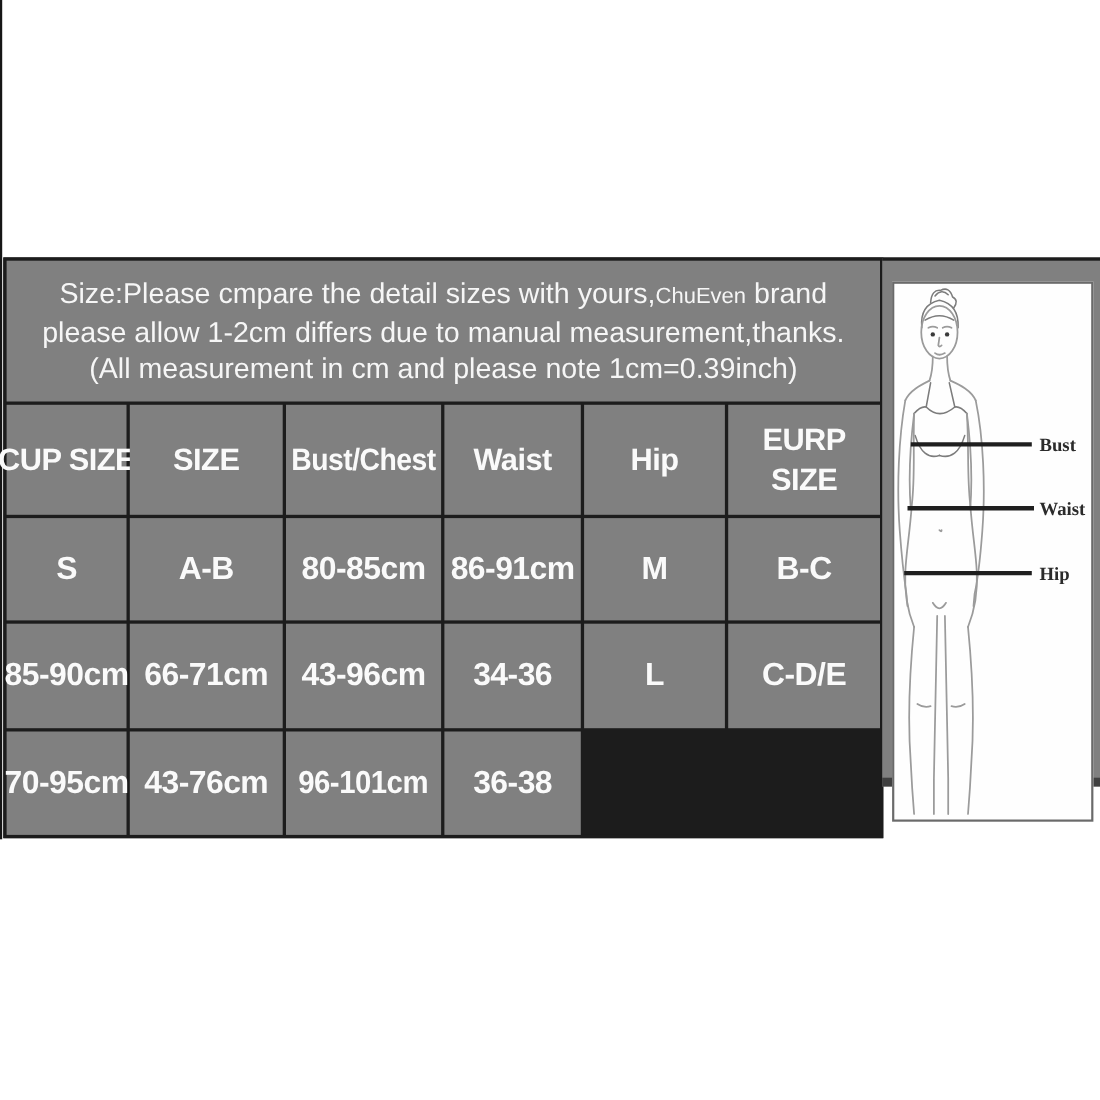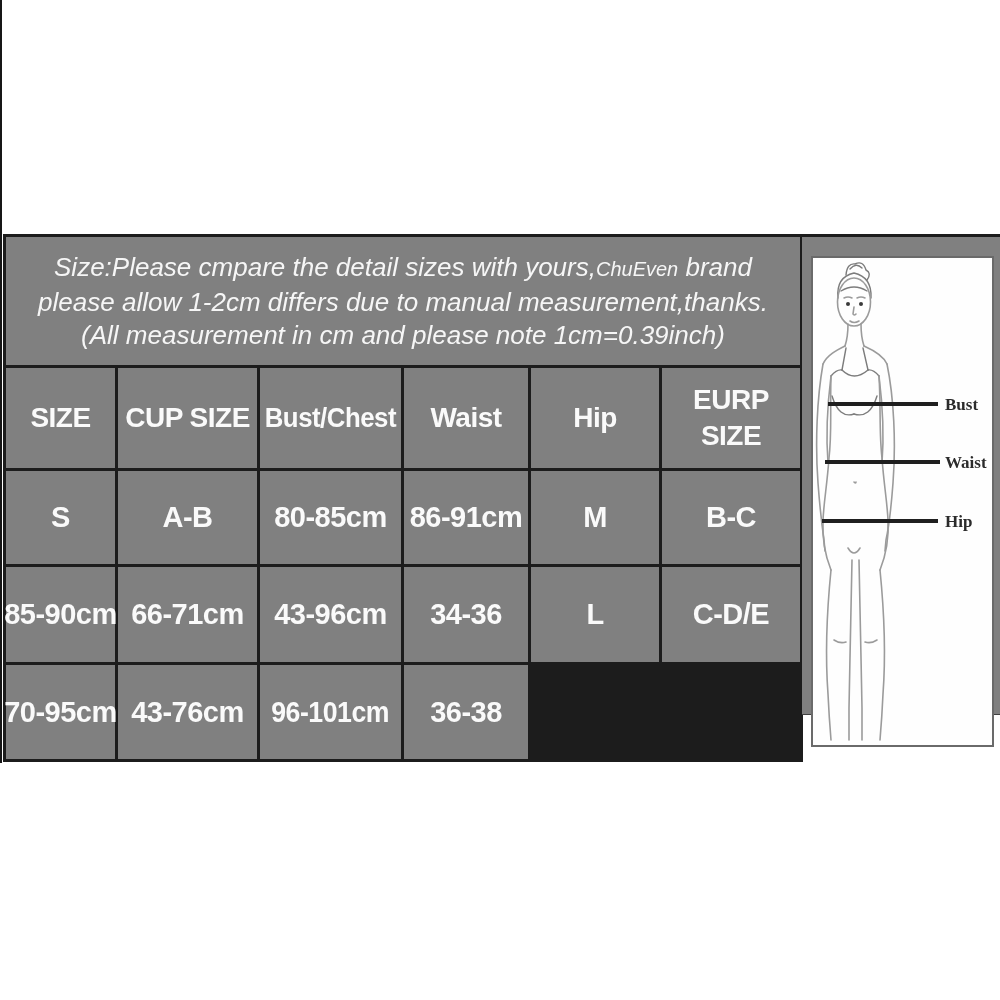--- a/index.html
+++ b/index.html
@@ -31,29 +31,28 @@
   }
   .cell span{display:inline-block;white-space:nowrap;}
   .squeeze{transform:scaleX(0.92);}
   .hdr{font-size:28px;line-height:1.3;}
   .caption{
     grid-column:1 / -1;
     background:#808080;
     display:flex;flex-direction:column;align-items:center;justify-content:center;
     color:#f6f6f6;font-size:26px;line-height:33px;font-weight:normal;
     text-align:center;
-    font-style:italic;
   }
   .caption .brand{font-size:20px;}
   
   .right-panel{
     position:absolute;left:802px;top:234px;width:198px;height:481px;
     box-sizing:border-box;
     background:#808080;
-    border-top:3px solid #1c1c1c;border-bottom:1px solid #404040;
+    border-top:3px solid #1c1c1c;border-bottom:8px solid #404040;
   }
   .figure-panel{
     position:absolute;left:9px;top:19px;width:183px;height:491px;
     box-sizing:border-box;
     background:#fefefe;border:2px solid #6a6a6a;
   }
   .figure-panel svg{display:block;}
   .sketch{stroke:#9b9b9b;stroke-width:1.6;fill:none;stroke-linecap:round;}
   .sketch-dark{stroke:#7c7c7c;stroke-width:1.4;fill:none;stroke-linecap:round;}
   .mline{stroke:#1f1f1f;stroke-width:4;}
@@ -71,24 +70,24 @@
 
   <div class="caption">
     <div>
       <span style="white-space:normal">Size:Please cmpare the detail sizes with yours,</span><span class="brand">ChuEven</span><span style="white-space:normal"> brand</span>
     </div>
     <div>please allow 1-2cm differs due to manual measurement,thanks.</div>
     <div>(All measurement in cm and please note 1cm=0.39inch)</div>
   </div>
 
   <div class="cell hdr">
+      <span>CUP SIZE</span>
+    </div>
+  <div class="cell hdr">
       <span>SIZE</span>
-    </div>
-  <div class="cell hdr">
-      <span>CUP SIZE</span>
     </div>
   <div class="cell hdr">
       <span class="squeeze">Bust/Chest</span>
     </div>
   <div class="cell hdr">
       <span>Waist</span>
     </div>
   <div class="cell hdr">
       <span>Hip</span>
     </div>

